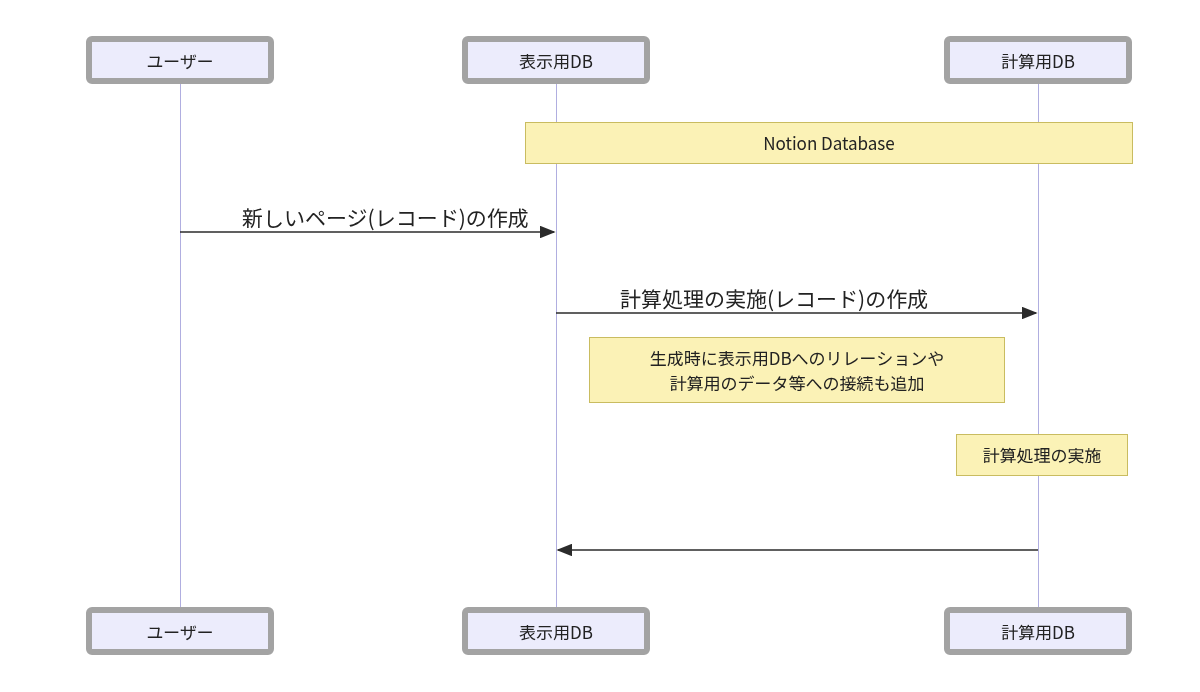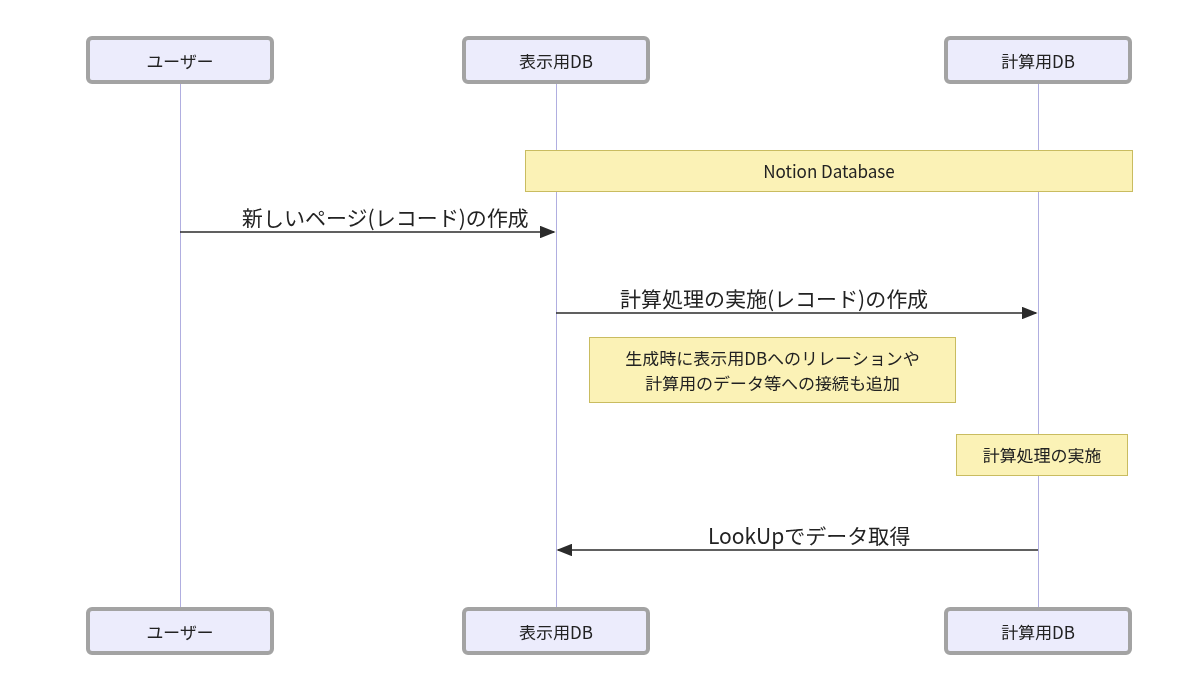--- a/index.html
+++ b/index.html
@@ -15,21 +15,21 @@
   .canvas {
     position: relative;
     width: 1200px;
     height: 692px;
   }
   .actor-box {
     position: absolute;
     width: 188px;
     height: 48px;
     background: #ECECFC;
-    border: 4px solid #a3a3a3;
+    border: 6px solid #a3a3a3;
     border-radius: 6px;
     display: flex;
     align-items: center;
     justify-content: center;
     box-sizing: border-box;
     font-size: 17px;
     color: #222;
   }
   .lifeline {
     position: absolute;
@@ -77,40 +77,39 @@
   <div class="actor-box" style="left:86px; top:36px;">
     <span>ユーザー</span>
   </div>
   <div class="actor-box" style="left:462px; top:36px;">
     <span>表示用DB</span>
   </div>
   <div class="actor-box" style="left:944px; top:36px;">
     <span>計算用DB</span>
   </div>
 
-  <div class="note-box" style="left:525px; top:122px; width:608px; height:42px;margin-top:28px;">
+  <div class="note-box" style="left:525px; top:122px; width:608px; height:42px;">
     <span>Notion Database</span>
   </div>
 
   <div class="msg-label" style="left:242px; top:202px;">新しいページ(レコード)の作成</div>
 
   <div class="msg-label" style="left:620px; top:283px;">計算処理の実施(レコード)の作成</div>
 
-  <div class="note-box" style="left:589px; top:337px; width:367px; height:66px;">
+  <div class="note-box" style="left:589px; top:337px; width:416px; height:66px;">
     <span>
       <span>生成時に表示用DBへのリレーションや</span><br>
       <span>計算用のデータ等への接続も追加</span>
     </span>
   </div>
 
   <div class="note-box" style="left:956px; top:434px; width:172px; height:42px;">
     <span>計算処理の実施</span>
   </div>
 
-  <div class="msg-label" style="left:708px; top:520px;">LookUpでデータ取得</div>
 
   <div class="actor-box" style="left:86px; top:607px;">
     <span>ユーザー</span>
   </div>
   <div class="actor-box" style="left:462px; top:607px;">
     <span>表示用DB</span>
   </div>
   <div class="actor-box" style="left:944px; top:607px;">
     <span>計算用DB</span>
   </div>

